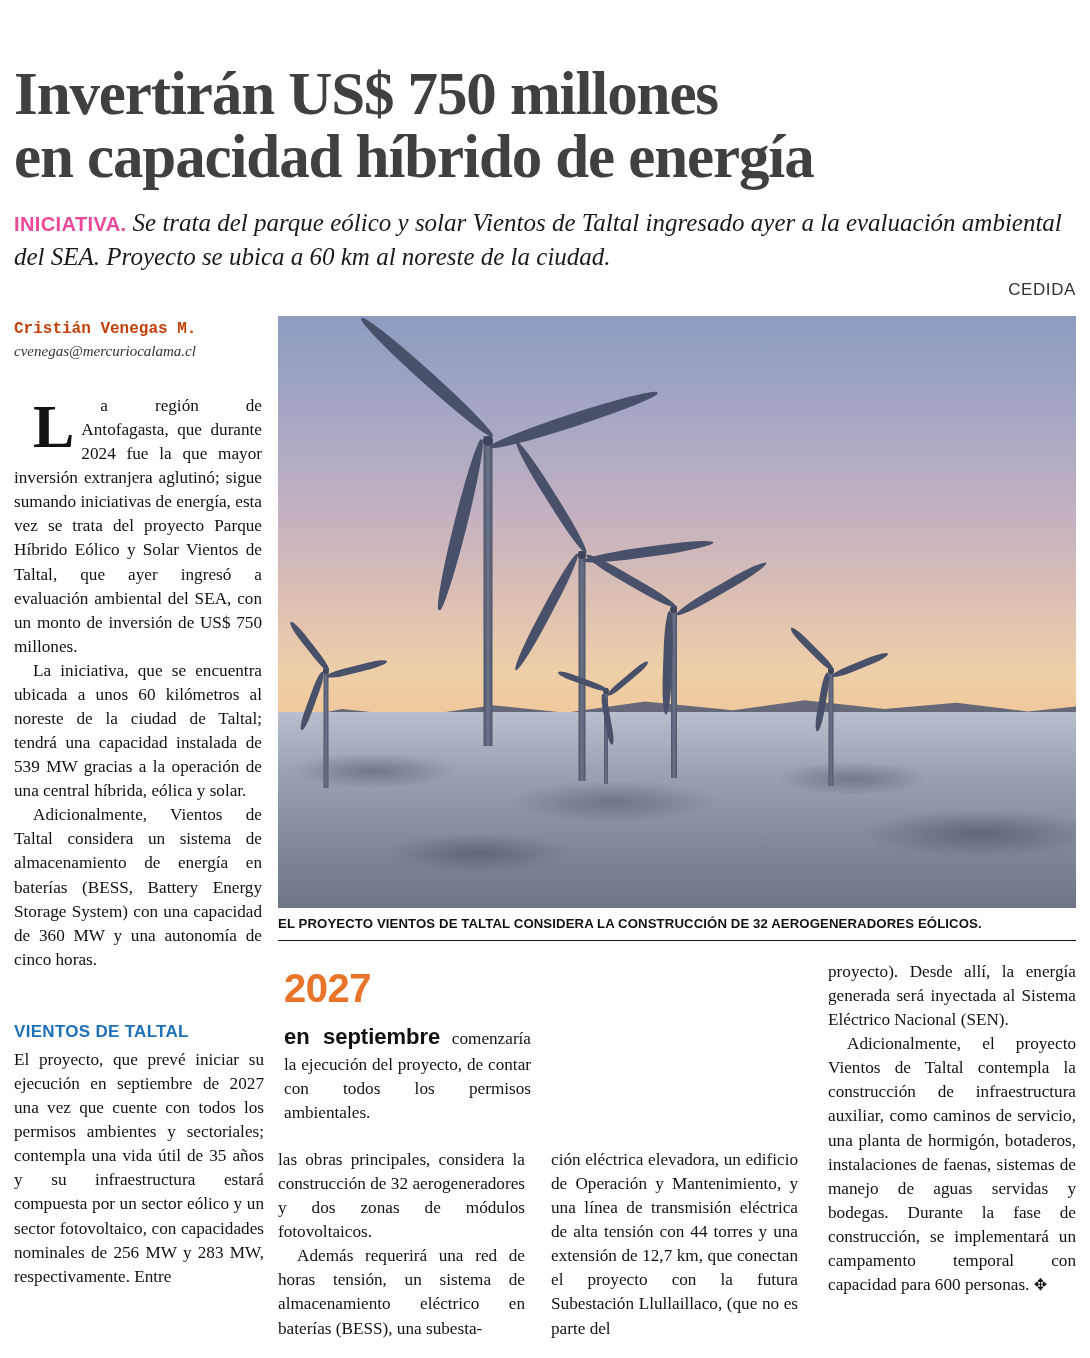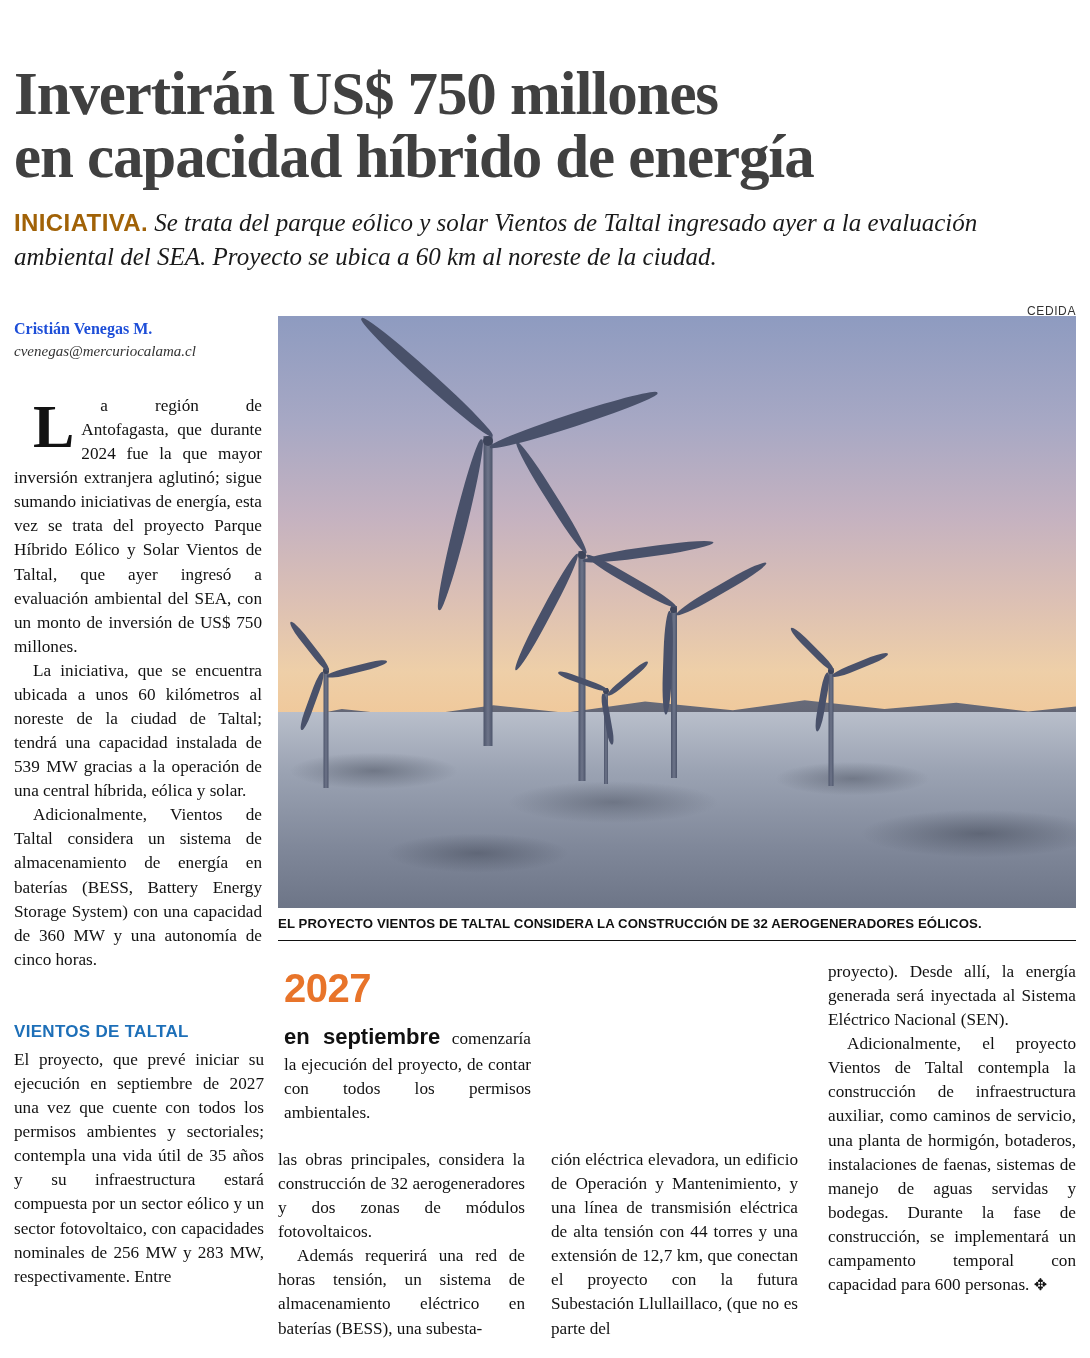--- a/index.html
+++ b/index.html
@@ -45,47 +45,47 @@
     width: 1062px;
     font-size: 25px;
     line-height: 1.36;
     font-style: italic;
     color: #1a1a1a;
   }
   .deck .kicker {
     font-style: normal;
     font-weight: bold;
     font-family: "Liberation Sans", sans-serif;
-    font-size: 24px;
+    font-size: 20px;
     letter-spacing: 0.4px;
-    color: #a16207;
+    color: #ec4899;
     margin-right: 6px;
   }
 
   .rule-top {
     position: absolute;
     left: 14px;
     top: 196px;
     width: 1062px;
     height: 0px;
     border-top: 0px solid #ffffff;
   }
 
   
   .byline {
     position: absolute;
     left: 14px;
     top: 320px;
     width: 246px;
   }
   .byline .author {
-    font-family: Liberation Serif, serif;
+    font-family: Liberation Mono, monospace;
     font-weight: bold;
     font-size: 16px;
-    color: #1d4ed8;
+    color: #c2410c;
     margin-bottom: 5px;
   }
   .byline .email {
     font-size: 15px;
     font-style: italic;
     color: #333;
   }
 
   
   .col {
@@ -143,24 +143,23 @@
     width: 798px;
     height: 592px;
     overflow: hidden;
     background: #2b3550;
   }
   .credit {
     position: absolute;
     right: 14px;
     top: 280px;
     font-family: "Liberation Sans", sans-serif;
-    font-size: 12px;
+    font-size: 17px;
     letter-spacing: 0.6px;
     color: #333;
-    margin-top: 24px;
   }
   .caption {
     position: absolute;
     left: 278px;
     top: 916px;
     width: 798px;
     font-family: "Liberation Sans", sans-serif;
     font-weight: bold;
     font-size: 13.2px;
     letter-spacing: 0.1px;

